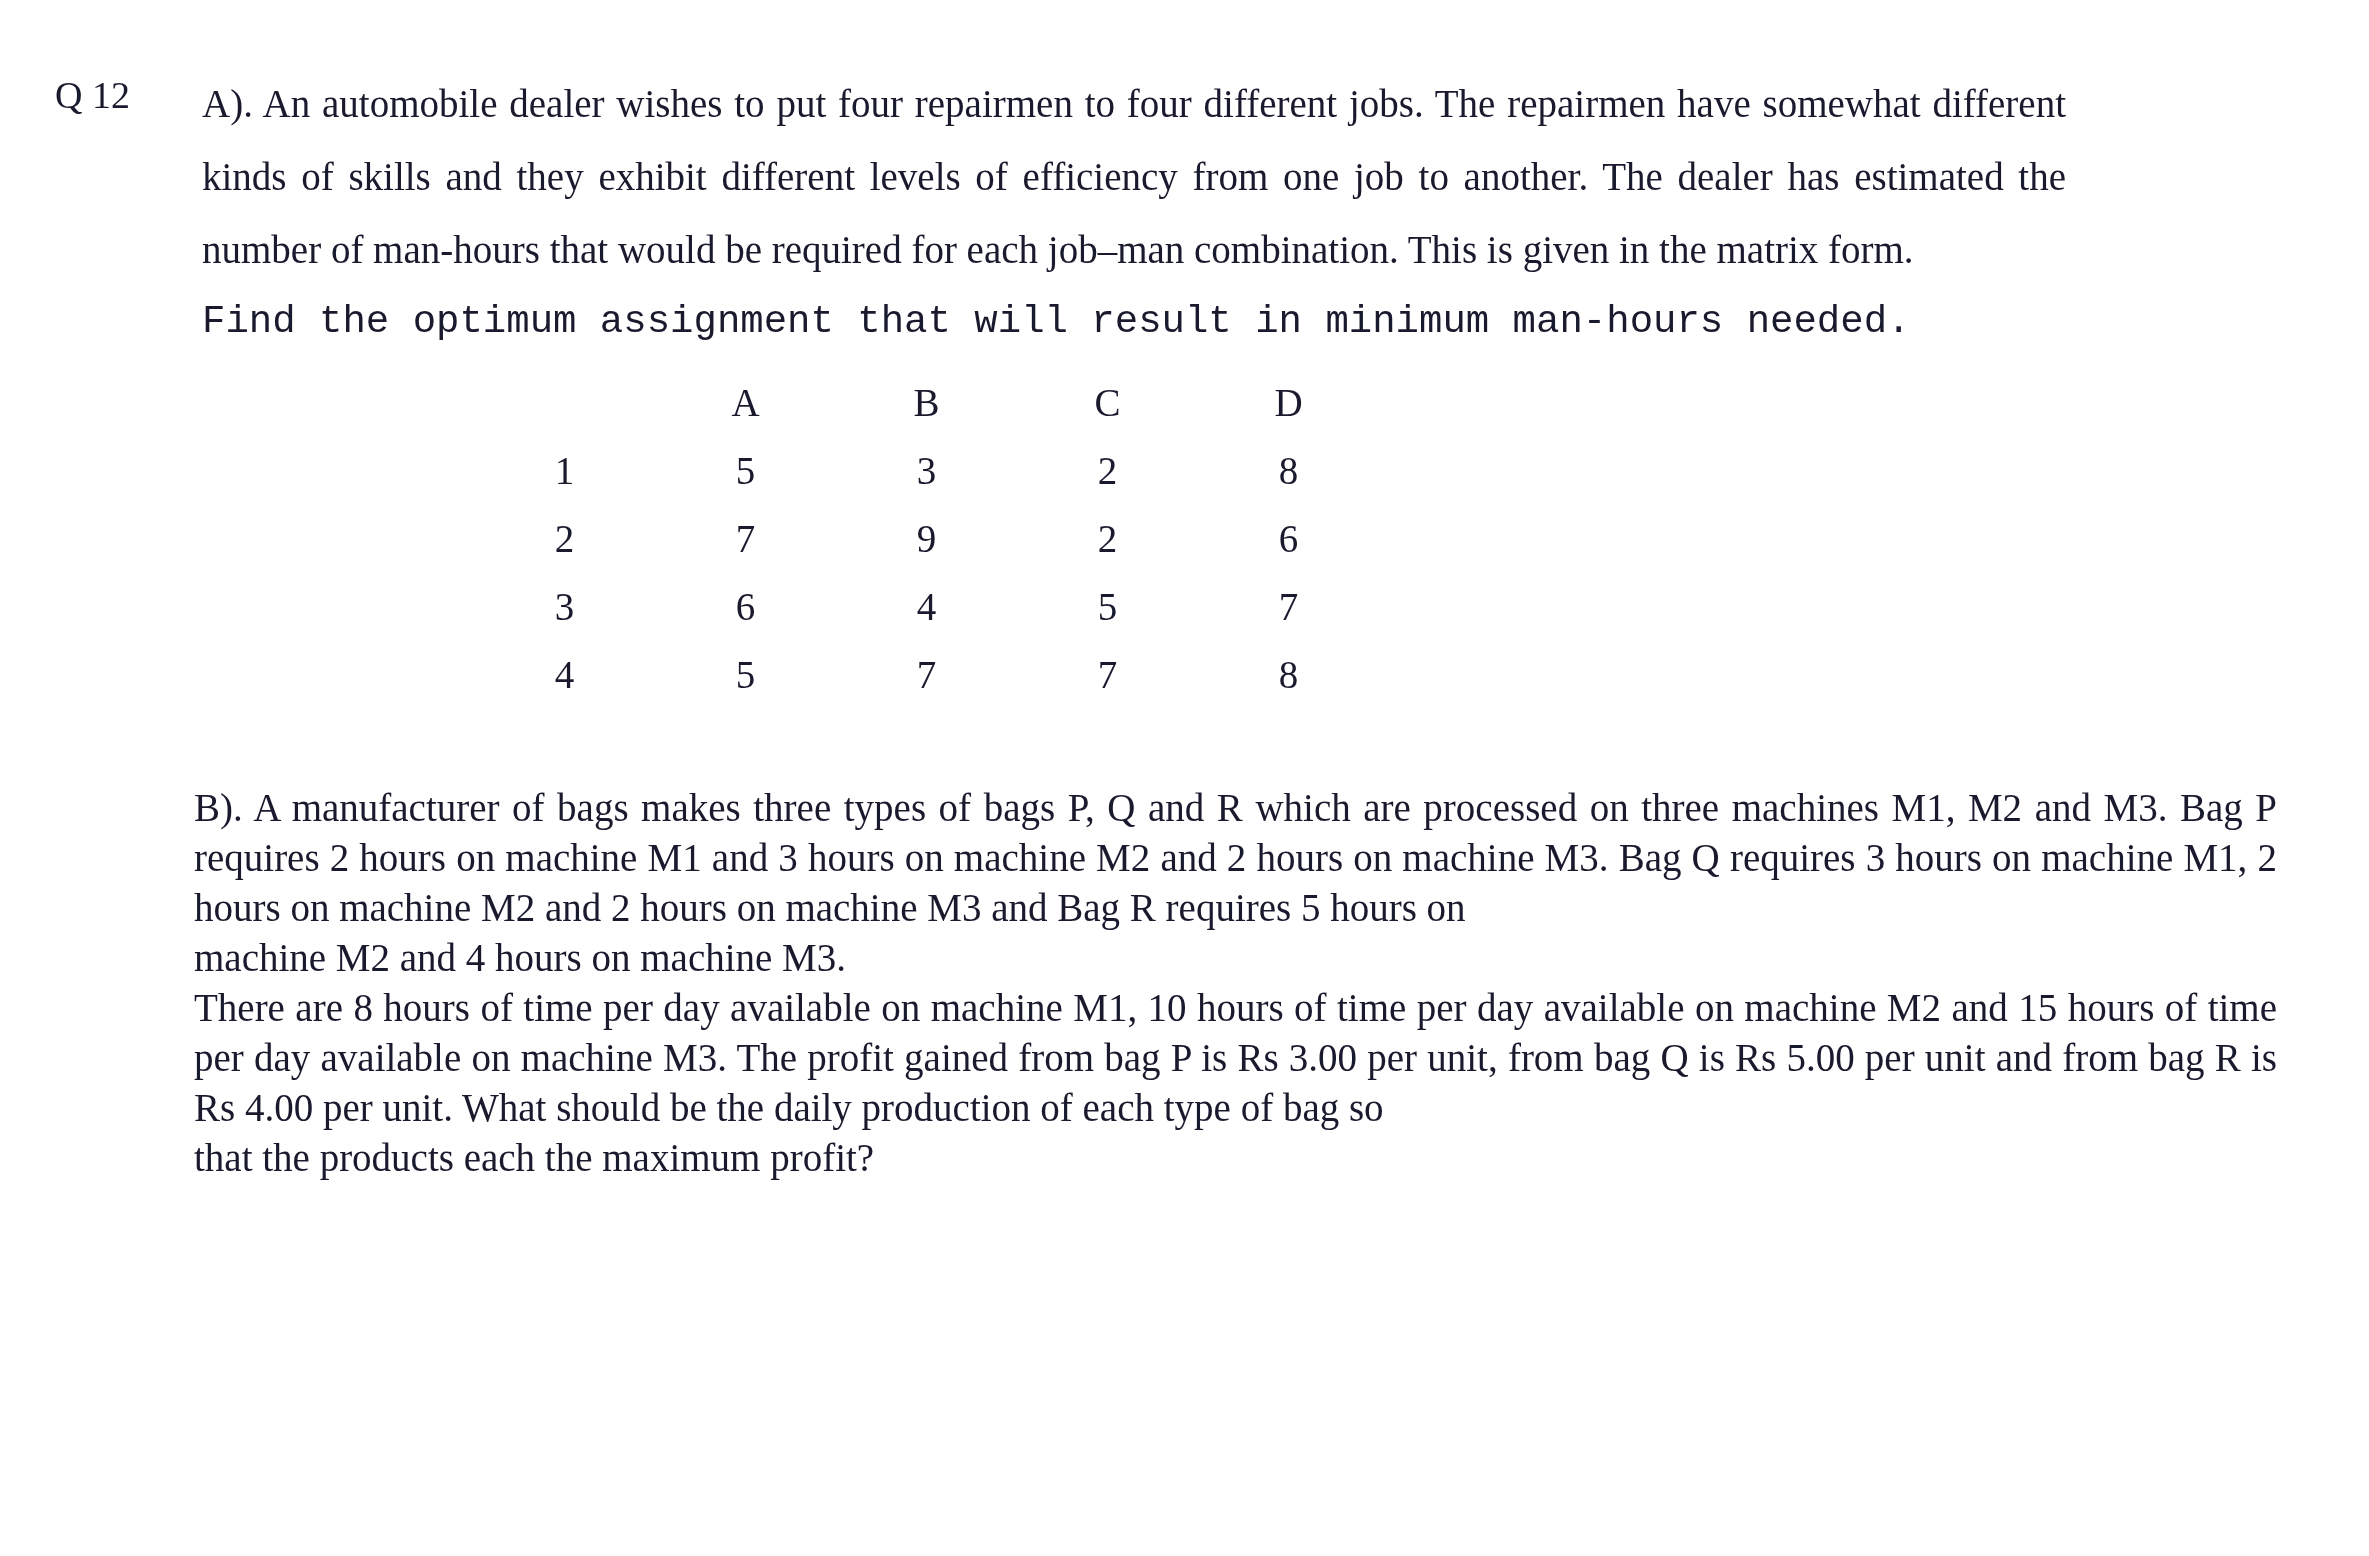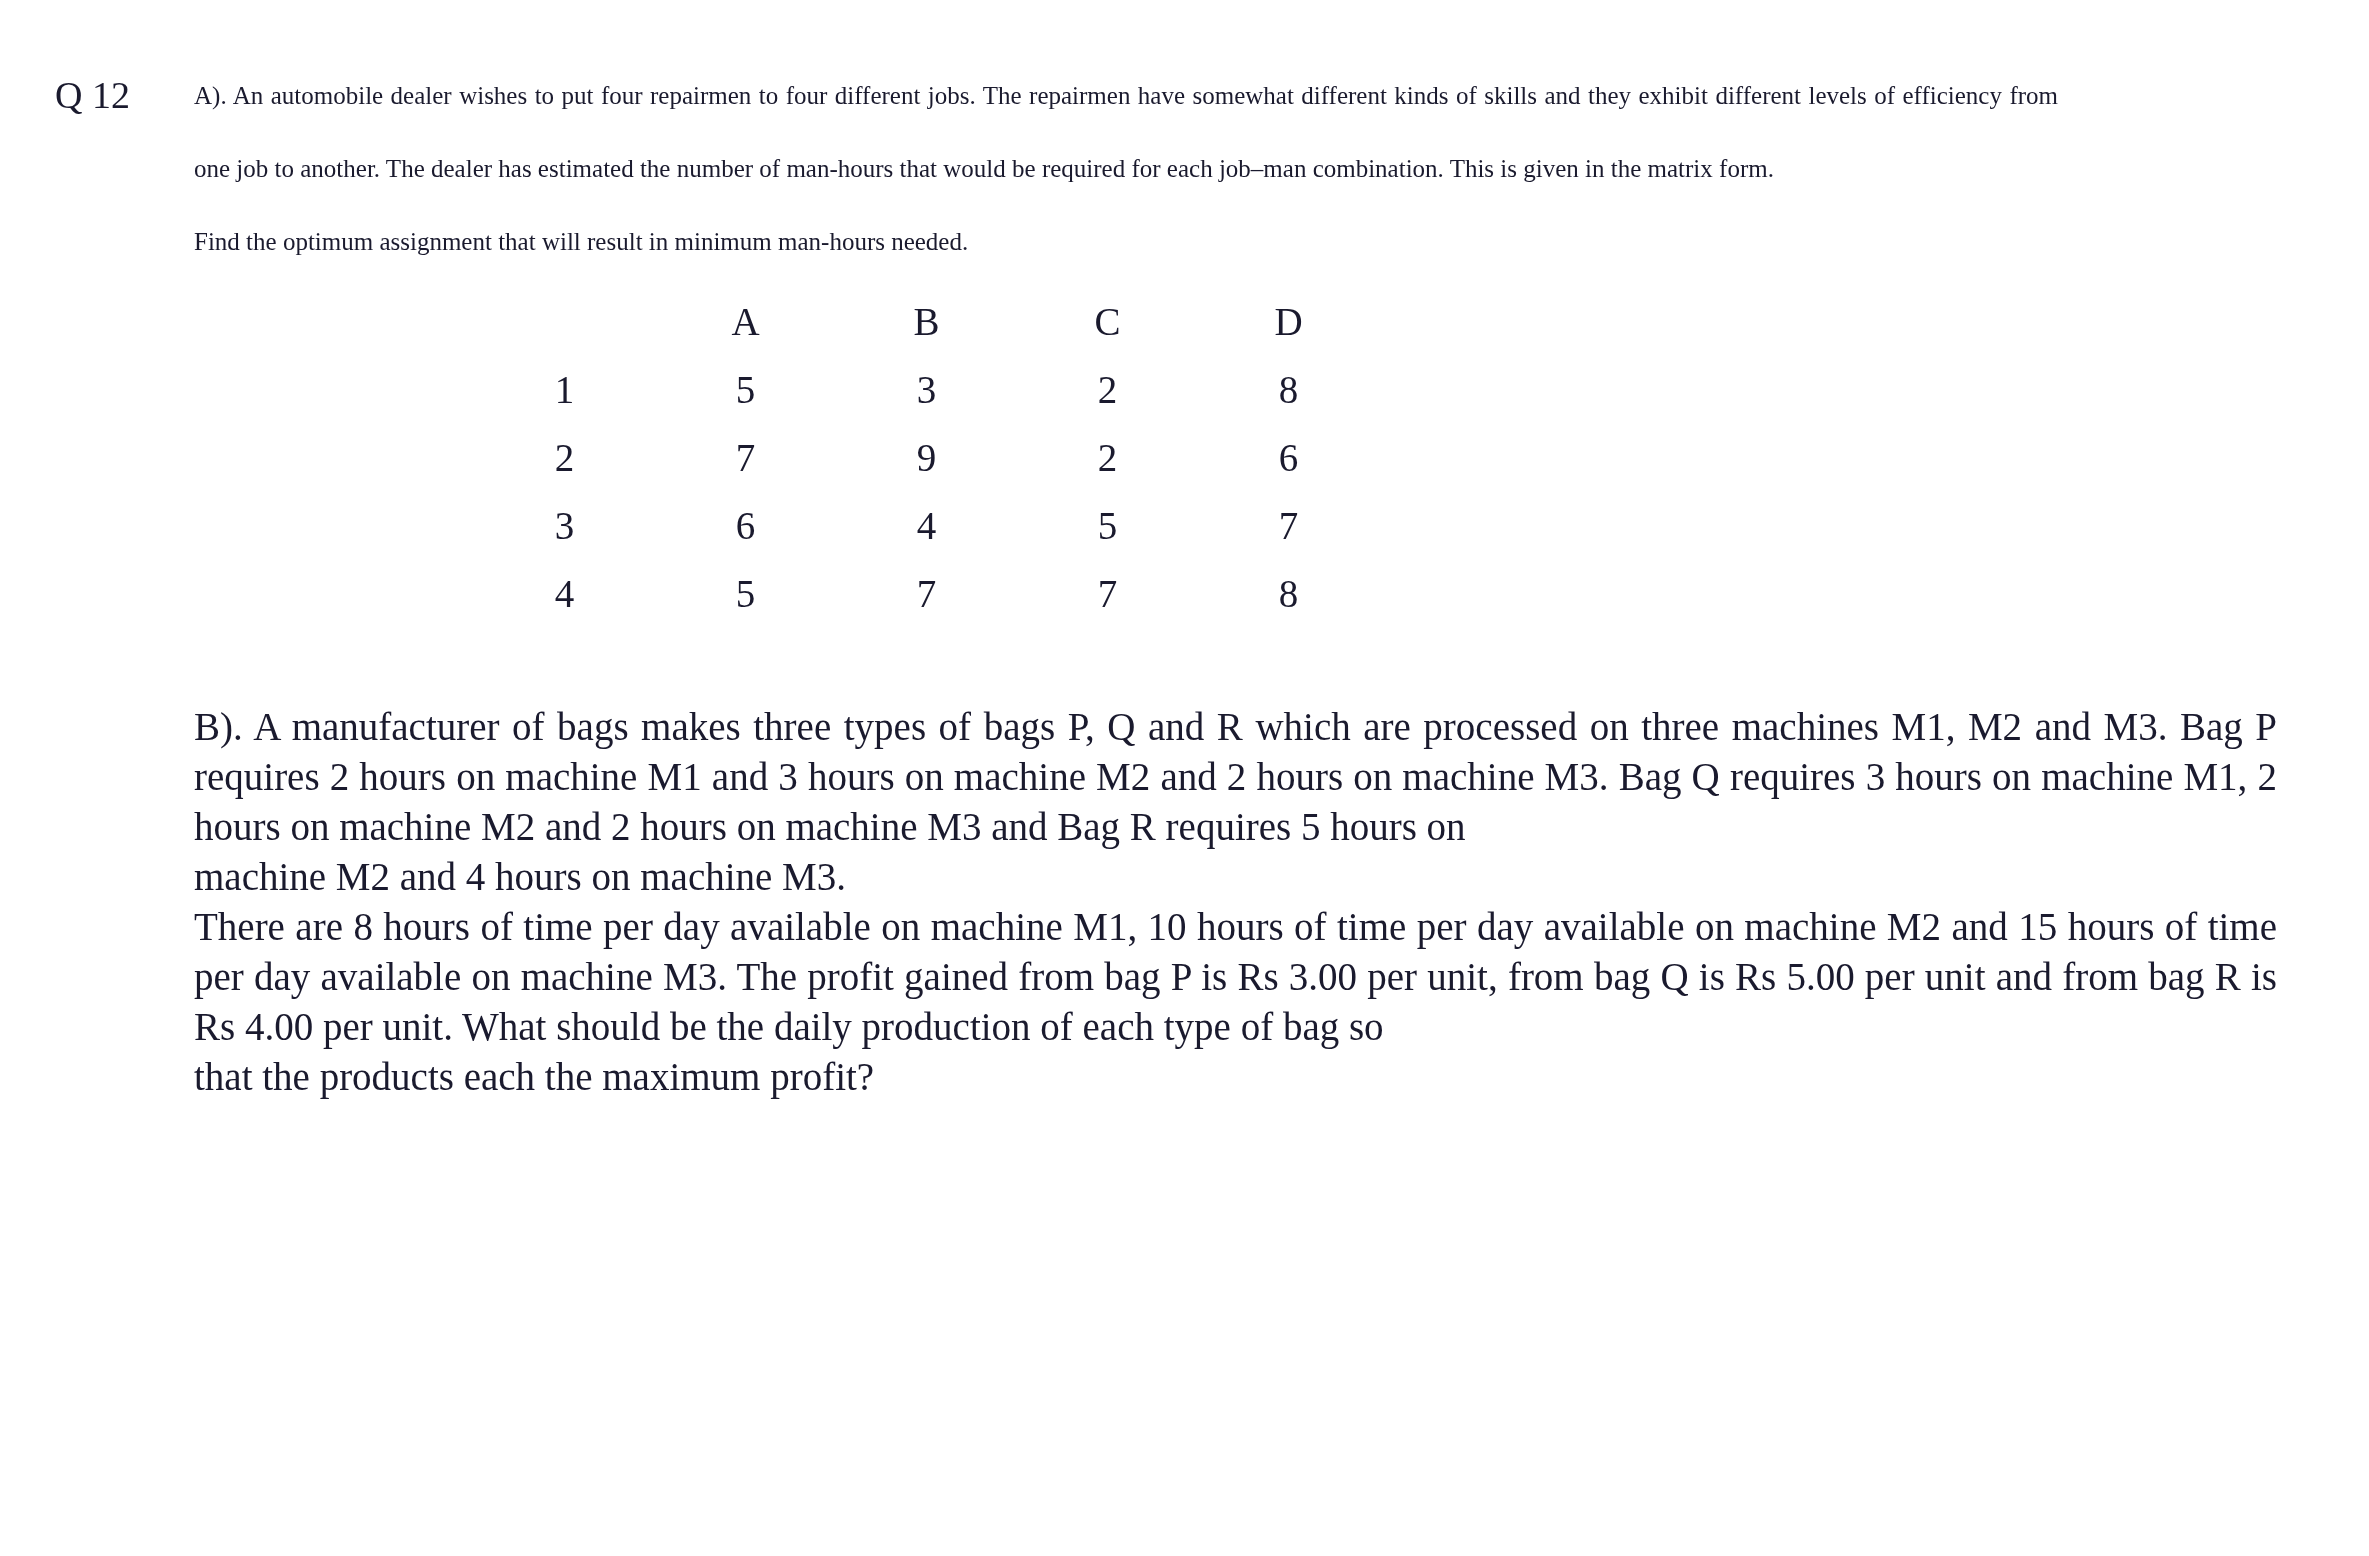--- a/index.html
+++ b/index.html
@@ -37,30 +37,31 @@
     width: 122px;
     flex: 0 0 122px;
     color: #1a1a2e;
     white-space: nowrap;
   }
   .q-body {
     flex: 1 1 auto;
     padding-left: 17px;
   }
   .part-a-text {
-    font-size: 25px;
+    font-size: 39px;
     line-height: 73px;
     text-align: justify;
     text-justify: inter-word;
     width: 1864px;
-    margin: 0;
+    margin: 8px;
   }
   .part-a-text .nojustify {
     display: block;
     text-align: left;
+    font-family: Liberation Mono, monospace;
   }
   .matrix {
     margin: 9.5px 0 0 0;
     width: 1465px;
   }
   table.matrix-table {
     border-collapse: collapse;
     margin: 0 auto;
     font-size: 39px;
     line-height: 68px;

